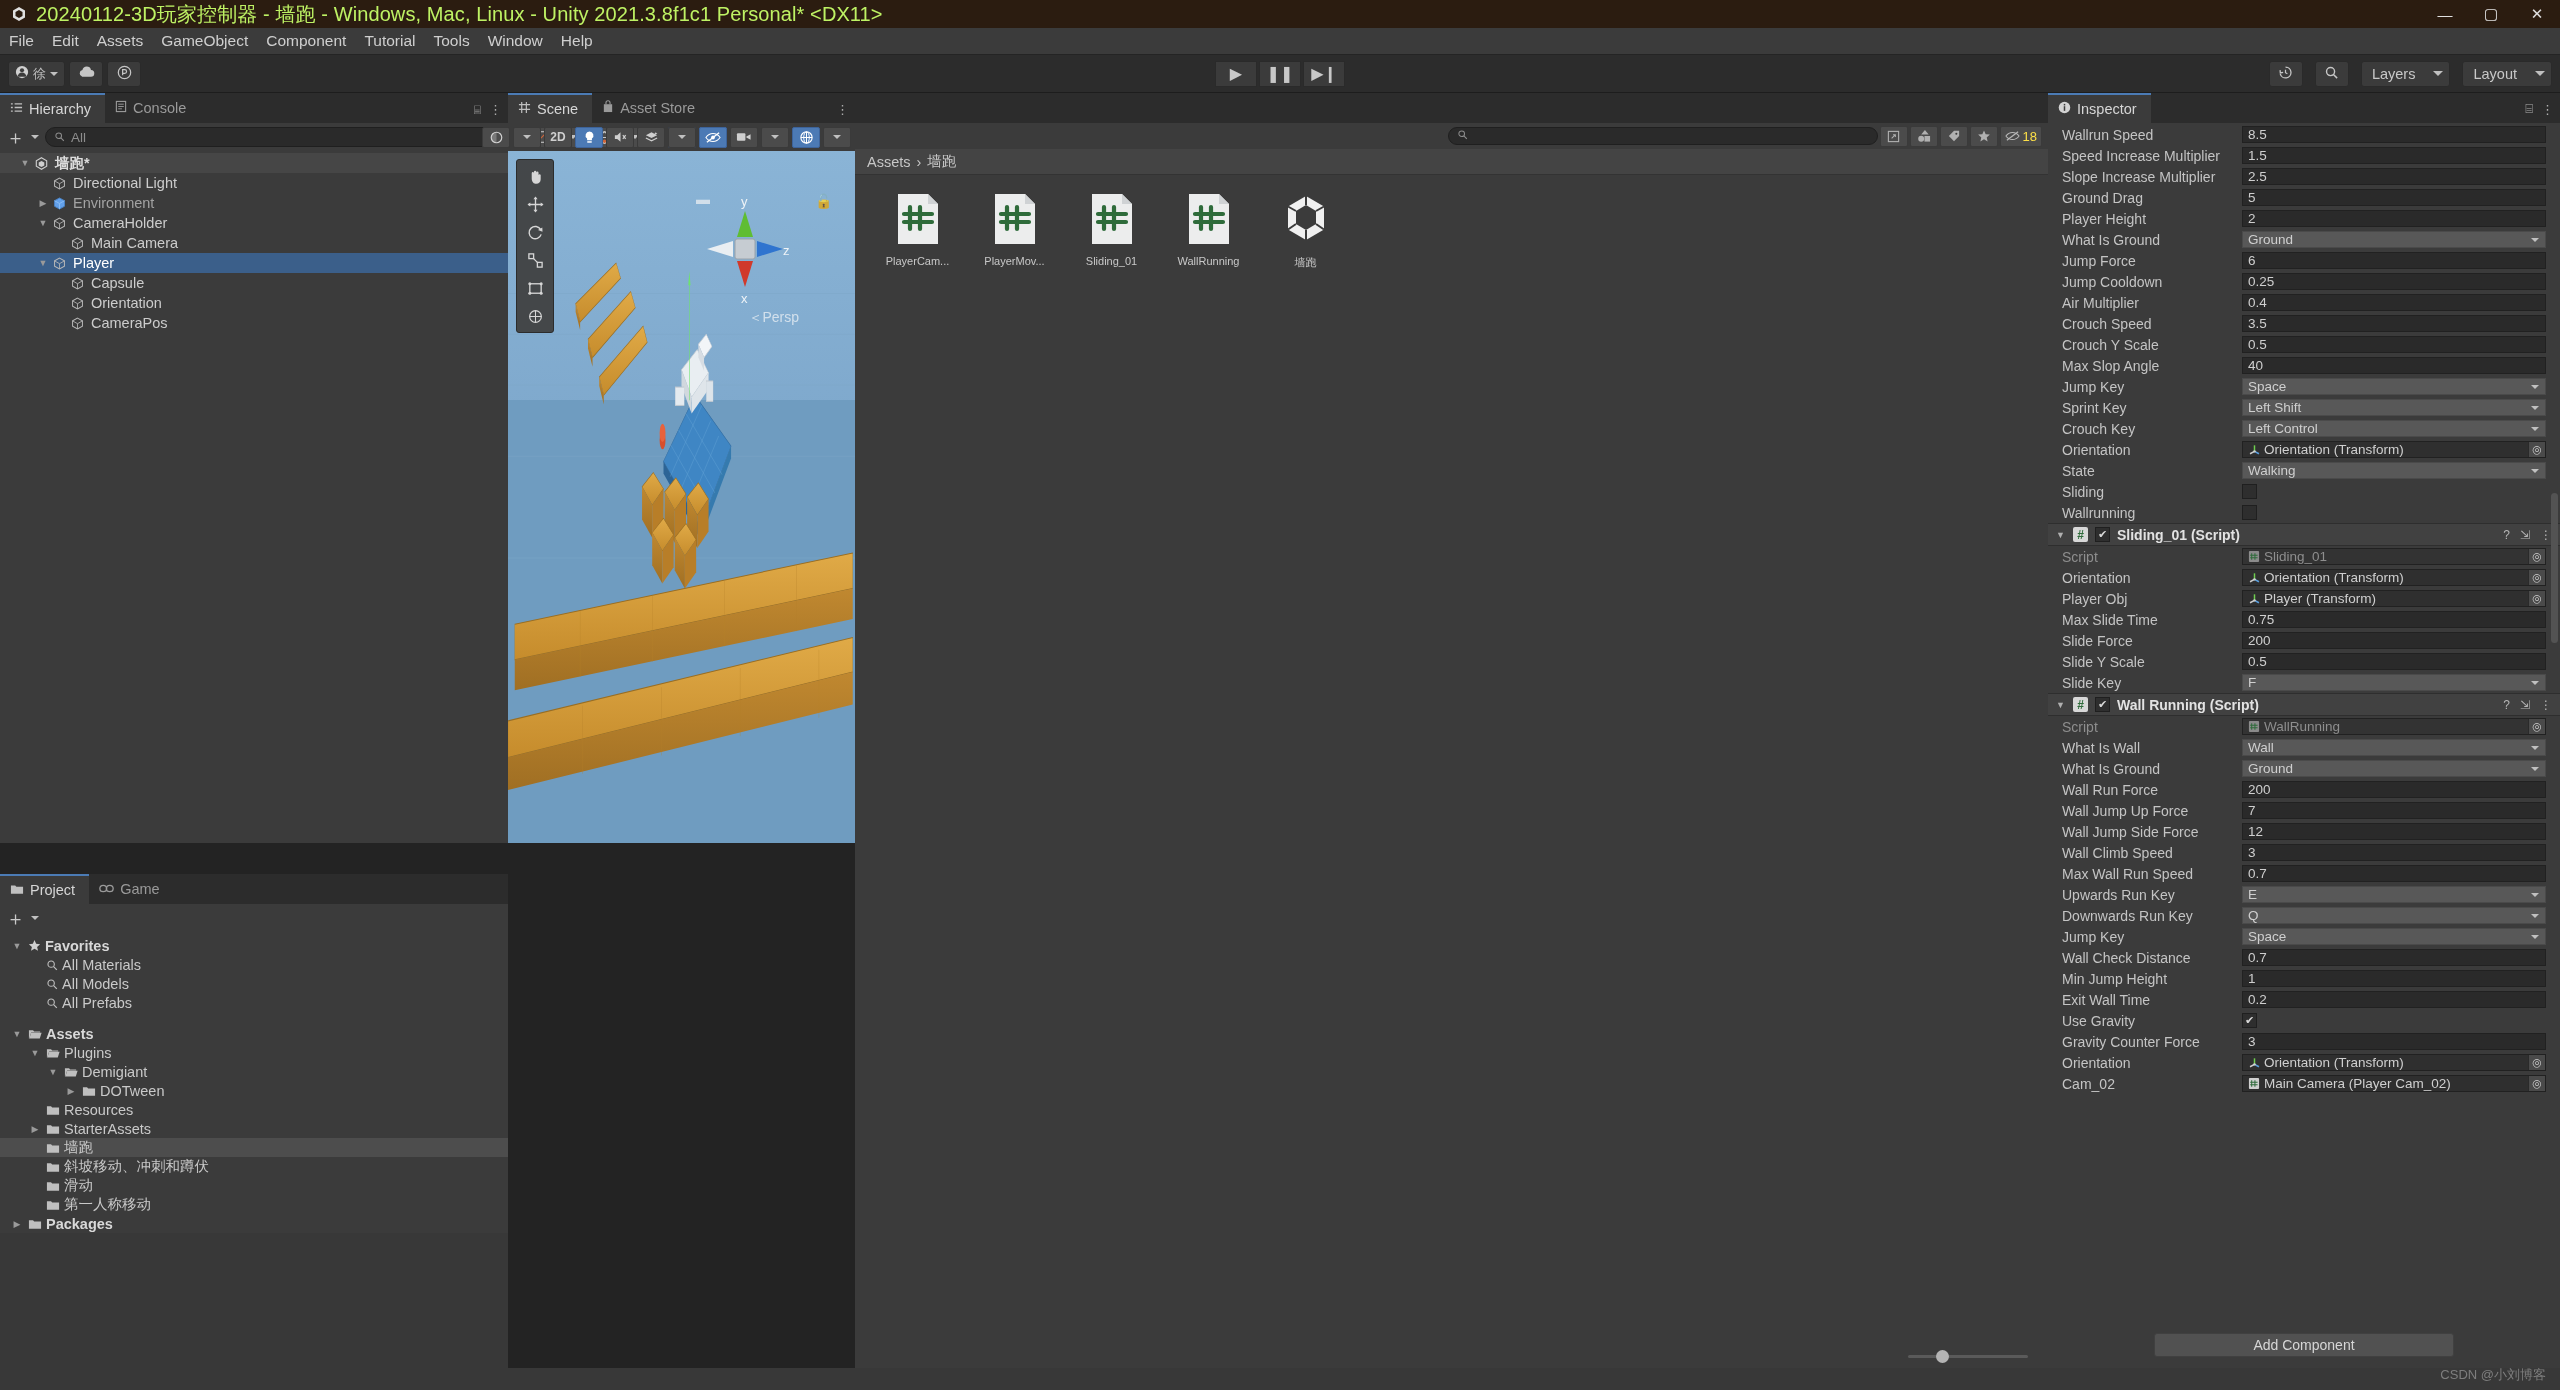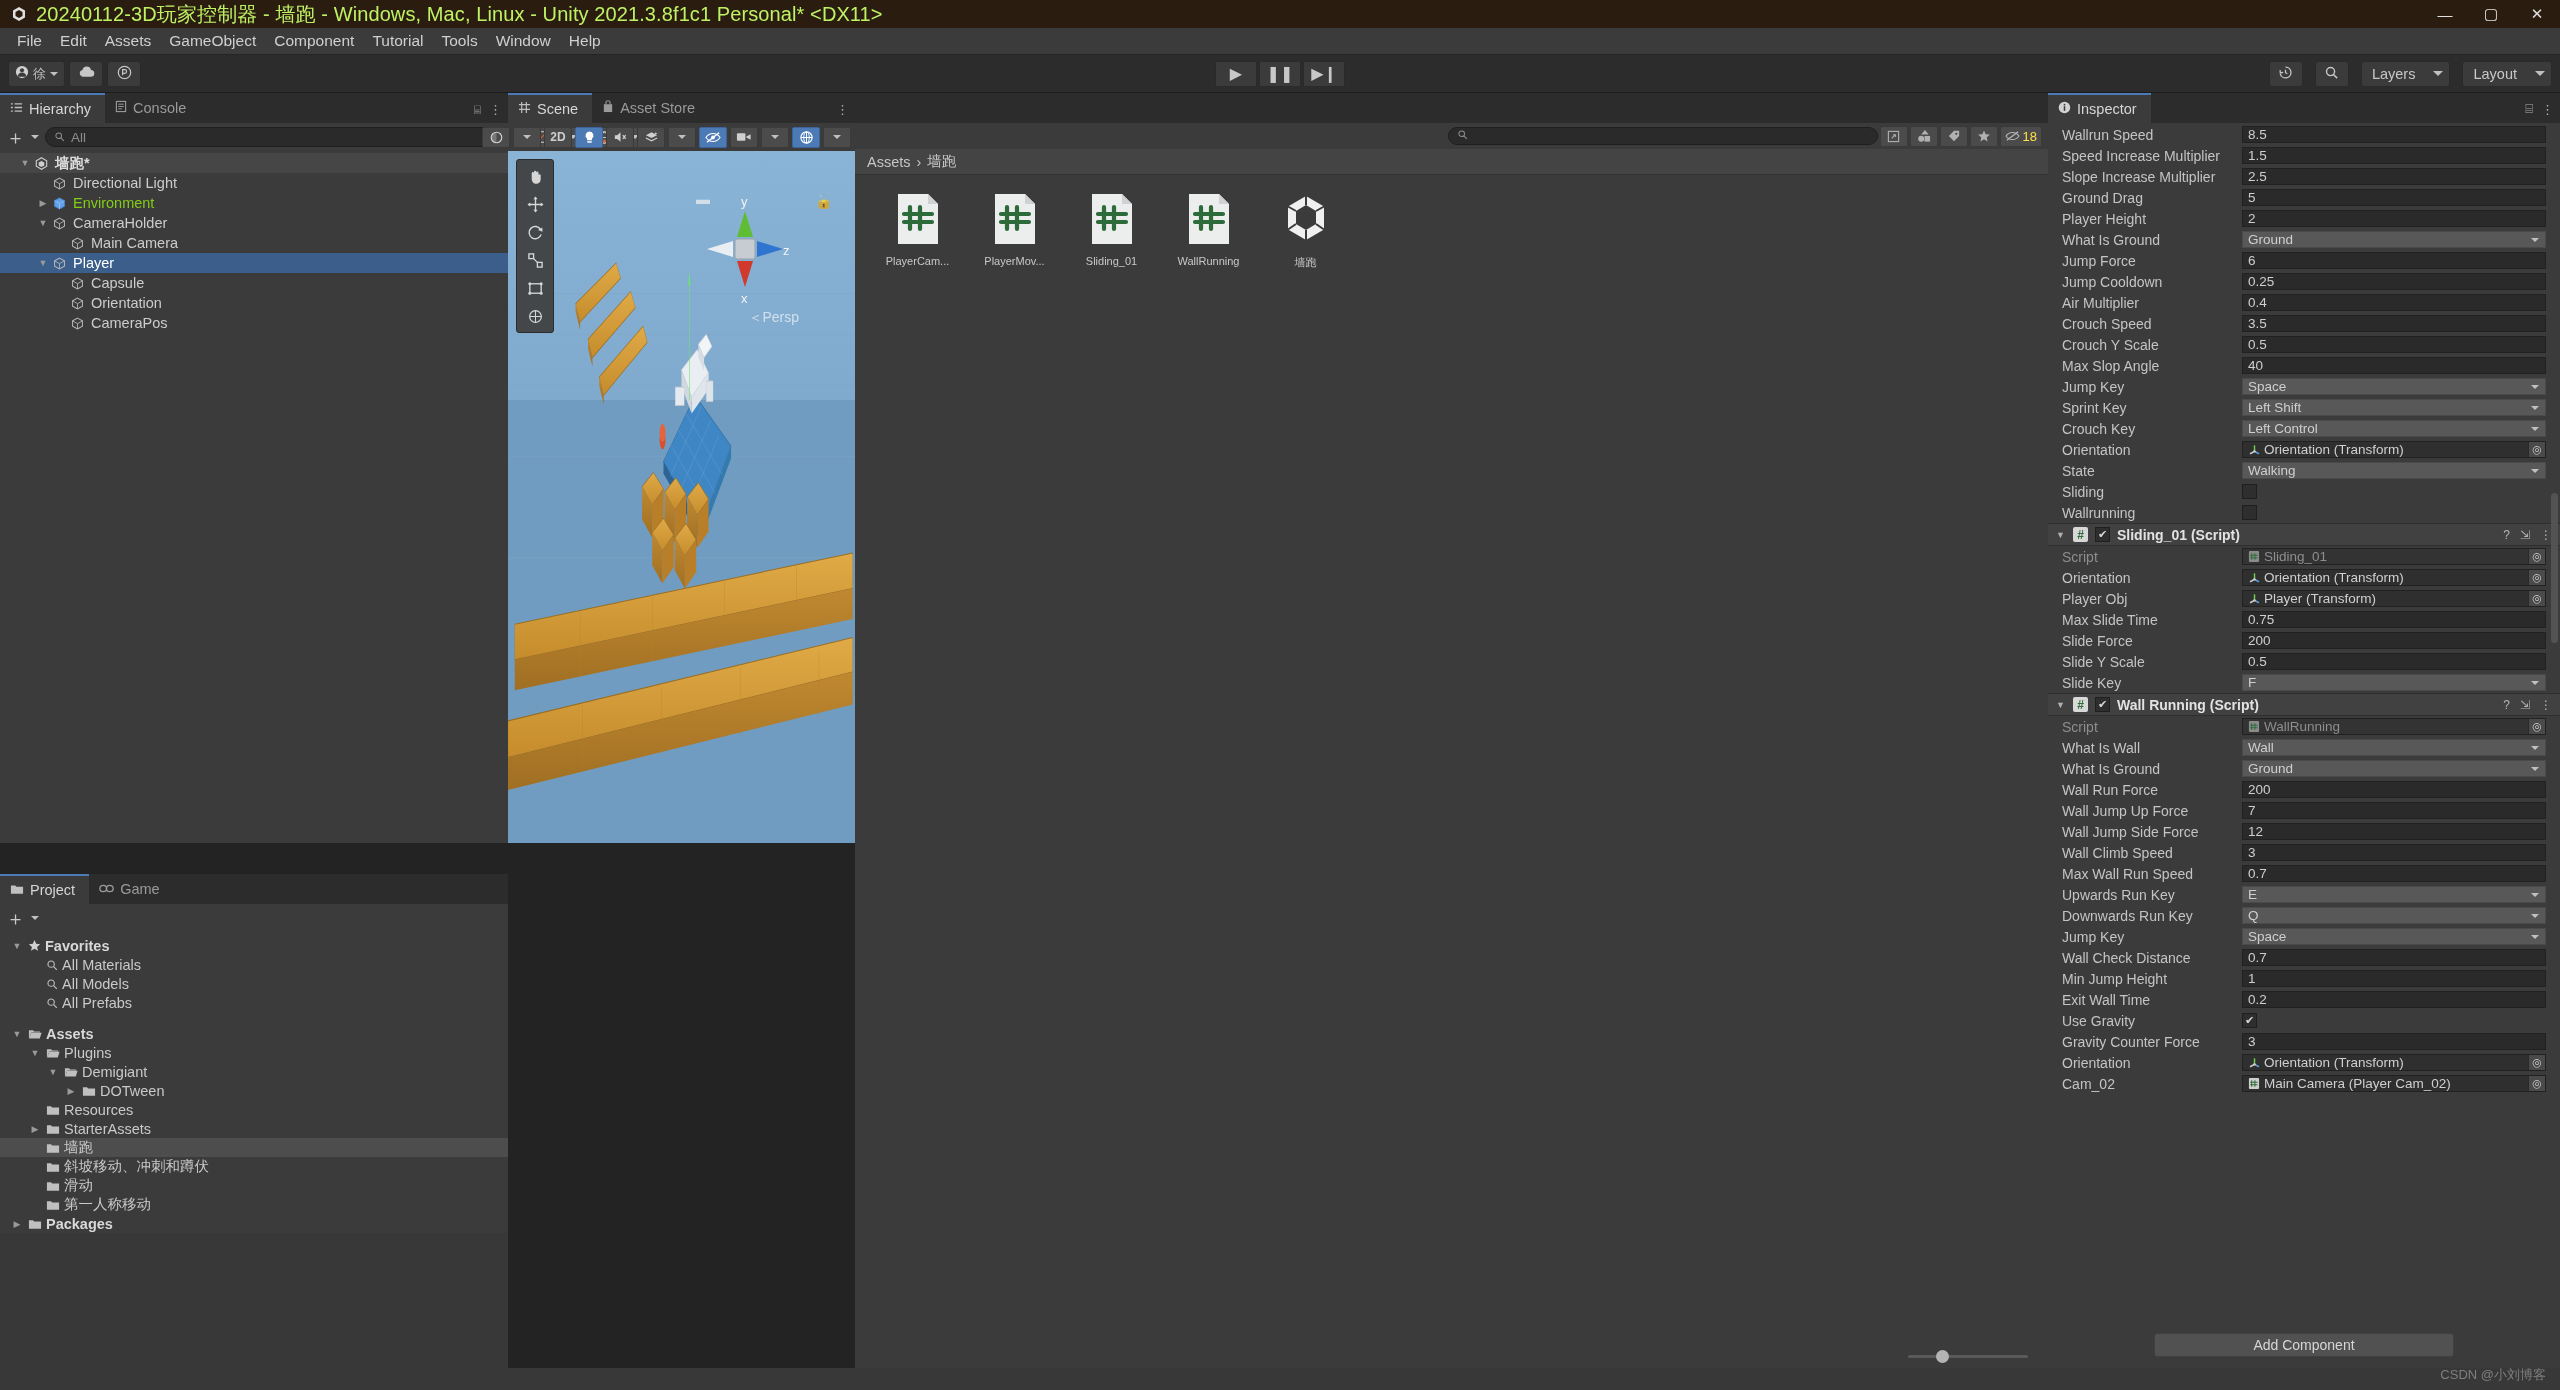--- a/index.html
+++ b/index.html
@@ -11,21 +11,21 @@
   .titlebar { height:28px; background:#2b1c10; display:flex; align-items:center;
     flex:0 0 28px; position:relative; }
   .tb-icon { width:26px; height:20px; display:flex; align-items:center; justify-content:center; margin-left:6px;}
   .tb-title { color:#bef264; font-size:20px; letter-spacing:0.1px; margin-left:4px; white-space:nowrap;}
   .tb-btns { position:absolute; right:0; top:0; height:28px; display:flex; }
   .tb-btn { width:46px; height:28px; display:flex; align-items:center; justify-content:center;
      color:#e0e0e0; font-size:15px; }
 
   
   .menubar { height:27px; background:#3b3b3b; display:flex; align-items:center;
-    flex:0 0 27px; padding-left:8px; border-bottom:1px solid #242424;}
+    flex:0 0 27px; border-bottom:1px solid #242424;}
   .menu-item { color:#cfcfcf; font-size:15.5px; padding:2px 9px; white-space:nowrap; }
 
   
   .toolbar { height:38px; background:#2c2c2c; display:flex; align-items:center;
     flex:0 0 38px; position:relative; border-bottom:1px solid #1d1d1d;}
   .tool-grp { display:flex; align-items:center; gap:4px; margin-left:8px;}
   .tbtn { height:26px; min-width:34px; background:#3b3b3b; border:1px solid #2a2a2a; border-radius:3px;
     display:flex; align-items:center; justify-content:center; gap:4px; color:#c4c4c4; font-size:13px; padding:0 6px;}
   .play-grp { position:absolute; left:50%; transform:translateX(-50%); display:flex; gap:2px; }
   .pbtn { width:42px; height:26px; background:#3b3b3b; border:1px solid #2a2a2a;
@@ -55,21 +55,21 @@
   .hier-tools { height:28px; background:#3b3b3b; display:flex; align-items:center; gap:6px; padding:0 6px; flex:0 0 28px;}
   .plus { color:#c9c9c9; font-size:19px; line-height:1; }
   .searchbox { flex:1 1 auto; height:20px; background:#2a2a2a; border:1px solid #1f1f1f; border-radius:10px;
      display:flex; align-items:center; padding:0 8px; gap:6px; color:#8d8d8d; font-size:13.5px; }
   .hier-list { flex:1 1 auto; background:#3b3b3b; overflow:hidden; padding-top:2px;}
   .hrow { height:20px; display:flex; align-items:center; color:#cccccc; font-size:14.5px; white-space:nowrap;}
   .hrow.scene { background:#464646; color:#dcdcdc; font-weight:bold; }
   .hrow.sel { background:#3b5f8a; color:#ffffff; }
   .hrow .tri { width:14px; text-align:center; color:#9a9a9a; font-size:9px;}
   .hrow .gobj { width:18px; display:flex; align-items:center; justify-content:center;}
-  .blue-name { color:#84cc16; }
+  .blue-name { color:#a3a3a3; }
 
   
   .sceneview { flex:1 1 auto; position:relative; overflow:hidden; background:#6e9ec6;}
   .scenebar { height:28px; background:#3b3b3b; display:flex; align-items:center; gap:3px;
      padding:0 4px; flex:0 0 28px; position:relative;}
   .sbtn { height:21px; min-width:28px; background:#4b4b4b; border:1px solid #3a3a3a; border-radius:2px;
      display:flex; align-items:center; justify-content:center; padding:0 4px; color:#cfcfcf; font-size:12px;}
   .sbtn.on { background:#4c7ab5; border-color:#3d639a;}
   .sep { width:1px; height:18px; background:#555; margin:0 6px;}
   .sb-right { position:absolute; right:4px; display:flex; gap:3px; align-items:center;}

